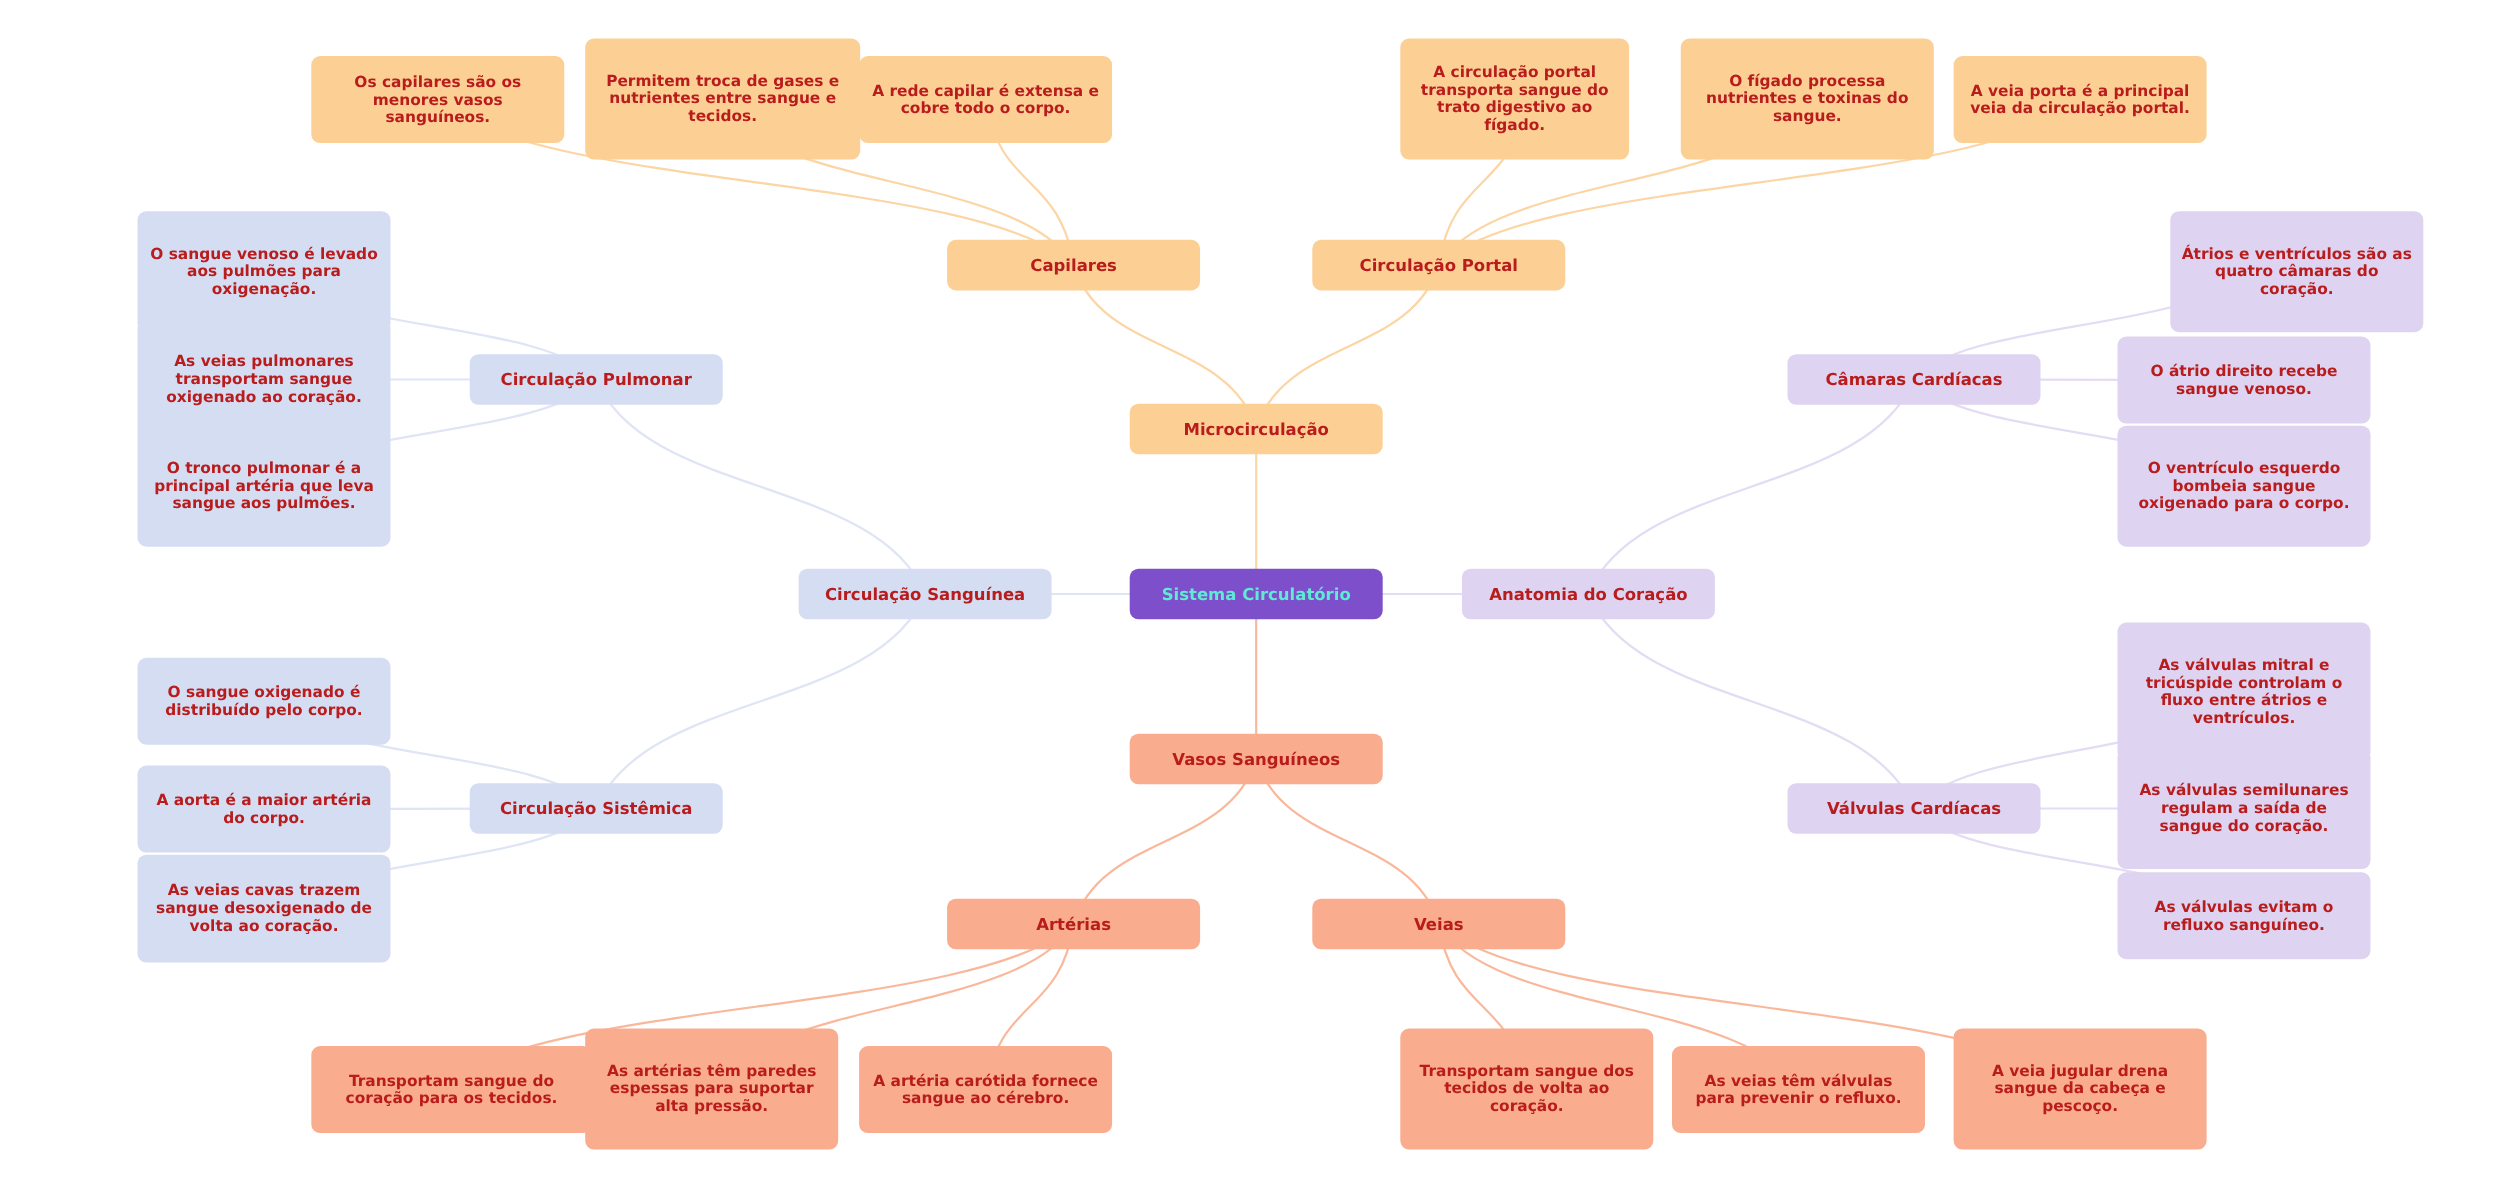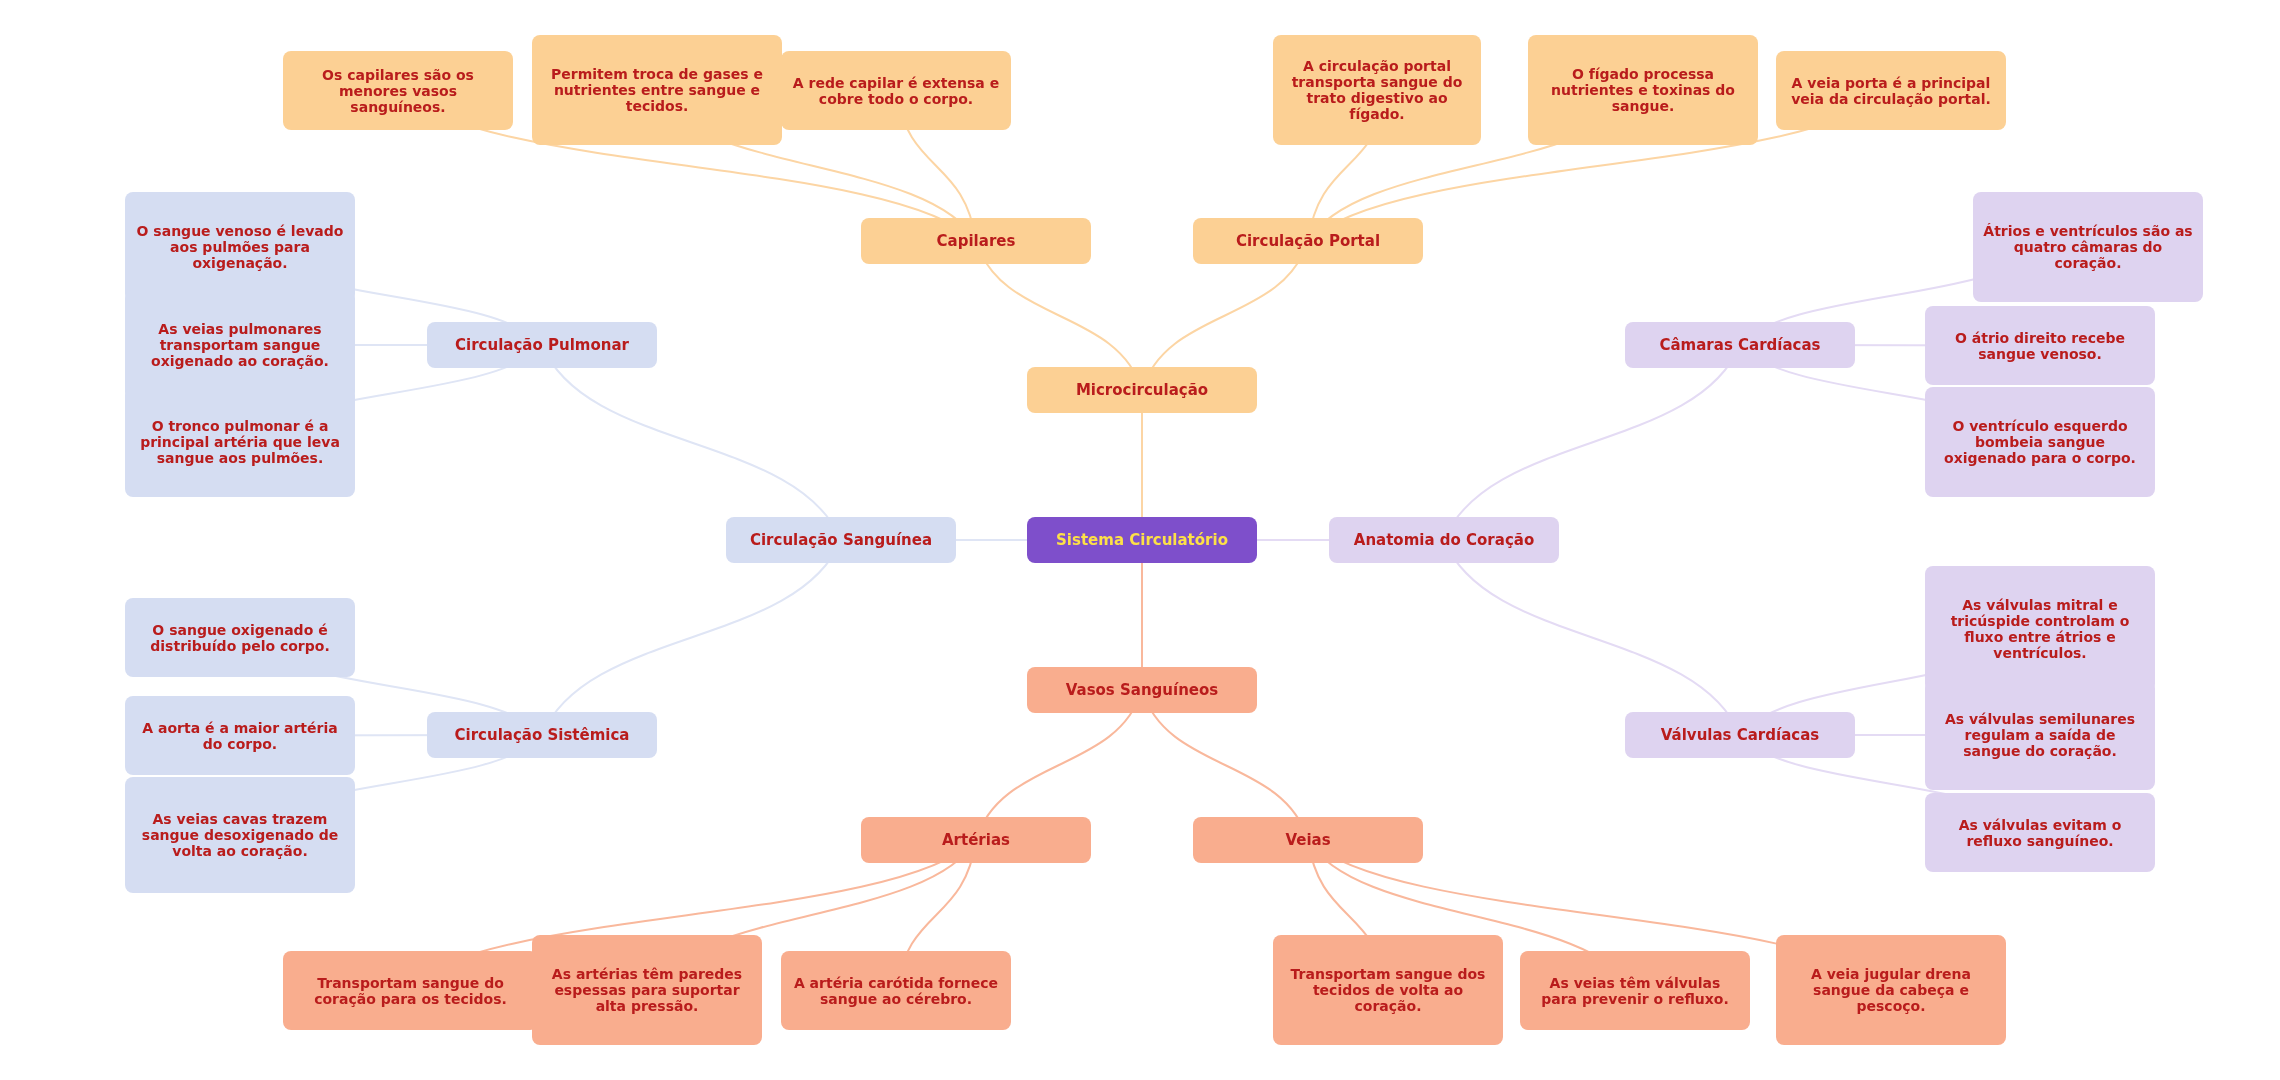--- a/index.html
+++ b/index.html
@@ -3,21 +3,21 @@
 <meta charset="utf-8">
 <style>
   html, body { margin: 0; padding: 0; background: #ffffff; }
   body { width: 2280px; height: 1080px; position: relative; overflow: hidden;
          font-family: "DejaVu Sans", sans-serif; }
   #edges { position: absolute; left: 0; top: 0; width: 2280px; height: 1080px; z-index: 0; }
   .node { position: absolute; box-sizing: border-box; border-radius: 8px; z-index: 1;
           display: flex; align-items: center; justify-content: center; text-align: center;
           color: #b91c1c; font-weight: bold; padding: 0 8px; cursor: pointer; }
   .node span { display: block; }
-  .root { background: #7e4fcb; color: #fde047; font-size: 15px; }
+  .root { background: #7e4fcb; color: #5eead4; font-size: 15px; }
   .branch { font-size: 15px; }
   .leaf { font-size: 14px; line-height: 16px; padding: 0 10px; }
   .c-orange { background: #fcd094; }
   .c-salmon { background: #f9ad8e; }
   .c-blue { background: #d5ddf2; }
   .c-lav { background: #ded3f0; }
 </style>
 </head>
 <body>
 
@@ -131,21 +131,21 @@
 <div class="node leaf c-blue" id="l-pul-2" style="left: 125px; top: 387px; width: 230px; height: 110px; background: rgb(213, 221, 242);">
   <span>O tronco pulmonar é a principal artéria que leva sangue aos pulmões.</span>
 </div>
 
 <div class="node leaf c-blue" id="l-sis-0" style="left: 125px; top: 598px; width: 230px; height: 79px; background: rgb(213, 221, 242);">
   <span>O sangue oxigenado é distribuído pelo corpo.</span>
 </div>
 <div class="node leaf c-blue" id="l-sis-1" style="left: 125px; top: 696px; width: 230px; height: 79px; background: rgb(213, 221, 242);">
   <span>A aorta é a maior artéria do corpo.</span>
 </div>
-<div class="node leaf c-blue" id="l-sis-2" style="left: 125px; top: 777px; width: 230px; height: 116px; background: rgb(213, 221, 242);">
+<div class="node leaf c-blue" id="l-sis-2" style="left: 125px; top: 777px; width: 230px; height: 98px; background: rgb(213, 221, 242);">
   <span>As veias cavas trazem sangue desoxigenado de volta ao coração.</span>
 </div>
 
 <div class="node leaf c-lav" id="l-cam-0" style="left: 1925px; top: 192px; width: 230px; height: 110px; background: rgb(222, 211, 240); margin-left: 48px;">
   <span>Átrios e ventrículos são as quatro câmaras do coração.</span>
 </div>
 <div class="node leaf c-lav" id="l-cam-1" style="left: 1925px; top: 306px; width: 230px; height: 79px; background: rgb(222, 211, 240);">
   <span>O átrio direito recebe sangue venoso.</span>
 </div>
 <div class="node leaf c-lav" id="l-cam-2" style="left: 1925px; top: 387px; width: 230px; height: 110px; background: rgb(222, 211, 240);">

